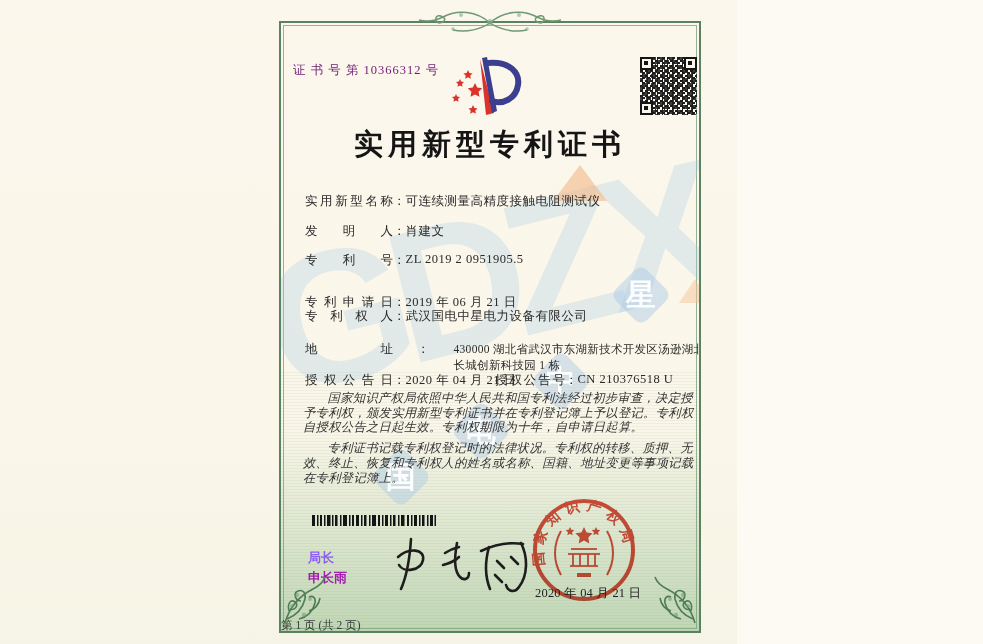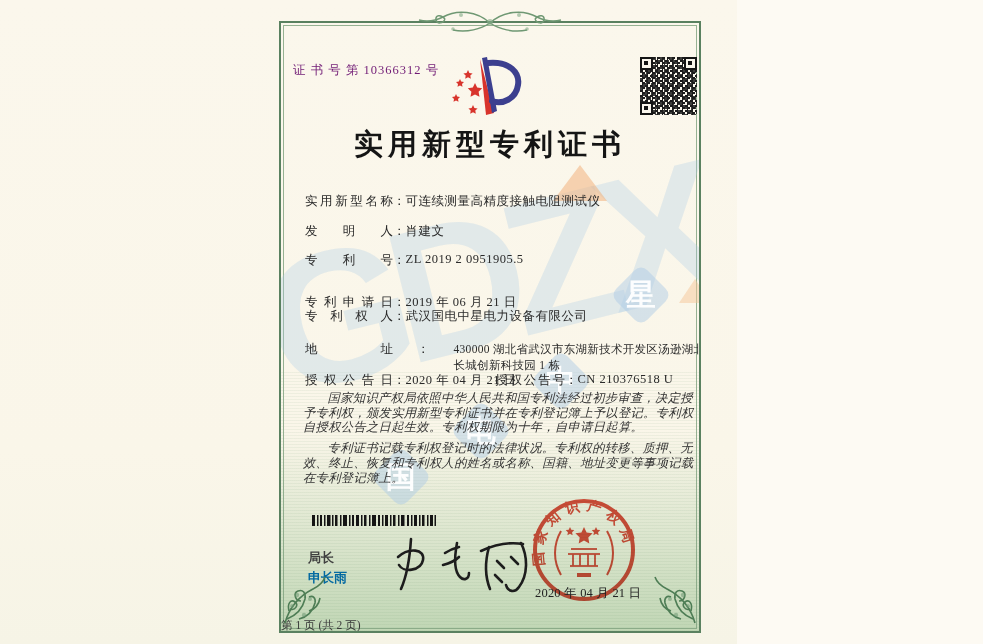--- a/index.html
+++ b/index.html
@@ -57,23 +57,23 @@
   .grant-pair2 .flabel{width:70px;}
 
   
   .paras{position:absolute;left:22px;top:368px;width:392px;color:#333;}
   .paras p{margin:0 0 6px 0;font-size:12.3px;line-height:14.7px;text-indent:2em;
            font-style:italic;letter-spacing:.3px;}
 
   
   .barcode{position:absolute;left:31px;top:489px;}
   .sig-title{position:absolute;left:27px;top:526px;font-family:"Liberation Sans",sans-serif;
-             font-weight:bold;font-size:13px;color:#404040;}
+             font-weight:bold;font-size:13px;color:#8b5cf6;}
   .sig-name{position:absolute;left:27px;top:546px;font-family:"Liberation Sans",sans-serif;
-            font-weight:bold;font-size:13px;color:#0369a1;}
+            font-weight:bold;font-size:13px;color:#a21caf;}
   .signature{position:absolute;left:100px;top:512px;}
   .seal{position:absolute;left:250px;top:474px;width:106px;height:106px;mix-blend-mode:multiply;opacity:.92;}
   .seal-date{position:absolute;left:254px;top:562px;width:120px;font-size:12.5px;color:#222;letter-spacing:.2px;}
   .page-footer{position:absolute;left:0;top:595px;width:100%;text-align:left;font-size:11.5px;color:#3a3a3a;}
 
   
   .top-ornament{position:absolute;left:405px;top:7px;}
   .corner{position:absolute;bottom:2px;}
   .c-left{left:2px;}
   .c-right{right:2px;transform:scaleX(-1);}

